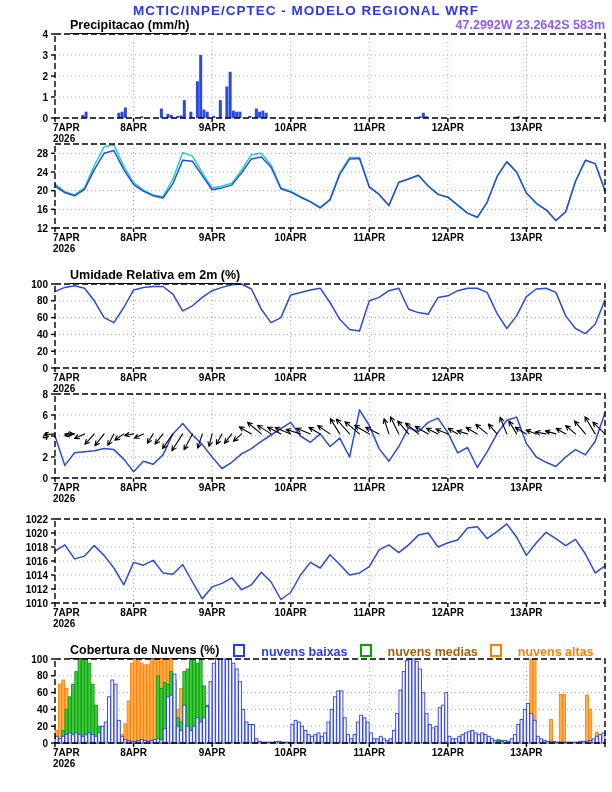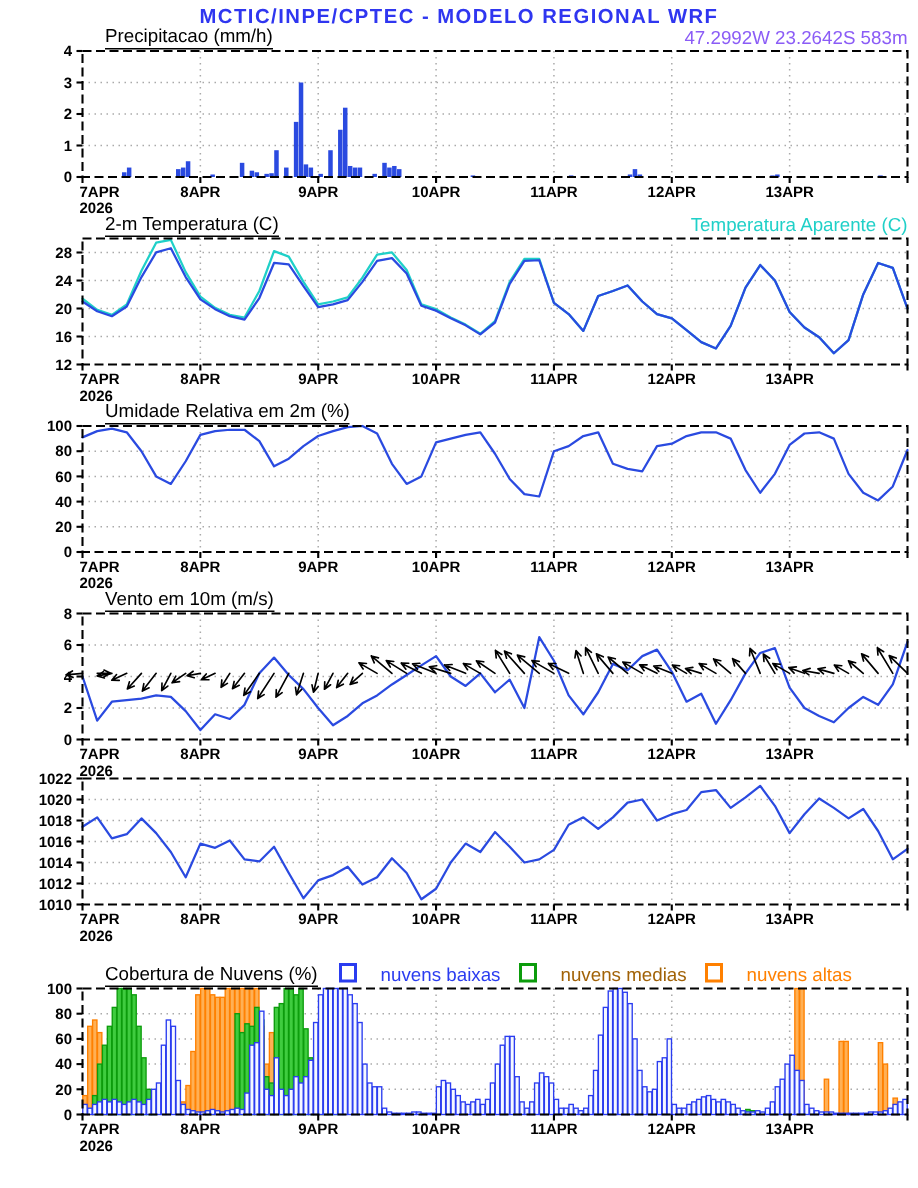--- a/index.html
+++ b/index.html
@@ -3,21 +3,21 @@
 <meta charset="utf-8">
 <style>
   html,body{margin:0;padding:0;background:#ffffff;}
   body{width:612px;height:792px;overflow:hidden;font-family:"Liberation Sans",sans-serif;}
   .page{width:612px;height:792px;padding-top:3px;box-sizing:border-box;}
   .hline1{text-align:center;font-weight:bold;font-size:13.5px;letter-spacing:1px;color:#2f36f0;line-height:15px;}
   .hline2{font-weight:bold;font-size:13px;color:#ff8c1a;line-height:15px;}
   .hline2 .station{margin-left:35px;}
   .hline2 .rundate{margin-left:100px;}
   .panel{height:125px;}
-  .trow{display:flex;align-items:flex-end;height:15px;line-height:15px;font-weight:normal;font-size:12.5px;}
+  .trow{display:flex;align-items:flex-start;height:15px;line-height:15px;font-weight:bold;font-size:12.5px;}
   .ptitle{margin-left:70px;color:#000;border-bottom:1.5px solid #000;white-space:nowrap;}
   .rightlab{margin-left:auto;margin-right:7px;white-space:nowrap;}
   .coords{color:#8b5cf6;}
   .applab{color:#1fd0c8;}
   .legend{margin-left:14px;display:flex;gap:12px;align-items:baseline;}
   .legend-item{display:flex;align-items:baseline;gap:16px;white-space:nowrap;font-size:12.5px;}
   .lbox{display:inline-block;width:8px;height:9px;border:2px solid #000;background:#fff;position:relative;top:1px;}
   svg{display:block;overflow:visible;}
 </style>
 </head>
@@ -105,24 +105,20 @@
         <text x="369.2857142857143" y="98" text-anchor="middle" font-family="&quot;Liberation Sans&quot;, sans-serif" font-size="10" font-weight="bold" fill="#000">11APR</text>
         <line x1="447.85714285714283" y1="85" x2="447.85714285714283" y2="89" stroke="#000" stroke-width="1.4"></line>
         <text x="447.85714285714283" y="98" text-anchor="middle" font-family="&quot;Liberation Sans&quot;, sans-serif" font-size="10" font-weight="bold" fill="#000">12APR</text>
         <line x1="526.4285714285714" y1="85" x2="526.4285714285714" y2="89" stroke="#000" stroke-width="1.4"></line>
         <text x="526.4285714285714" y="98" text-anchor="middle" font-family="&quot;Liberation Sans&quot;, sans-serif" font-size="10" font-weight="bold" fill="#000">13APR</text>
         <line x1="605" y1="85" x2="605" y2="89" stroke="#000" stroke-width="1.4"></line>
       </svg>
   </div>
 
   <div class="panel">
-    <div class="trow">
-      <span class="ptitle">2-m Temperatura (C)</span>
-      <span class="rightlab applab">Temperatura Aparente (C)</span>
-    </div>
     <svg width="612" height="110">
         <line x1="133.57142857142856" y1="1" x2="133.57142857142856" y2="85" stroke="#aaaaaa" stroke-width="1" stroke-dasharray="1 3"></line>
         <line x1="212.14285714285714" y1="1" x2="212.14285714285714" y2="85" stroke="#aaaaaa" stroke-width="1" stroke-dasharray="1 3"></line>
         <line x1="290.7142857142857" y1="1" x2="290.7142857142857" y2="85" stroke="#aaaaaa" stroke-width="1" stroke-dasharray="1 3"></line>
         <line x1="369.2857142857143" y1="1" x2="369.2857142857143" y2="85" stroke="#aaaaaa" stroke-width="1" stroke-dasharray="1 3"></line>
         <line x1="447.85714285714283" y1="1" x2="447.85714285714283" y2="85" stroke="#aaaaaa" stroke-width="1" stroke-dasharray="1 3"></line>
         <line x1="526.4285714285714" y1="1" x2="526.4285714285714" y2="85" stroke="#aaaaaa" stroke-width="1" stroke-dasharray="1 3"></line>
         <line x1="55" y1="66.33333333333334" x2="605" y2="66.33333333333334" stroke="#aaaaaa" stroke-width="1" stroke-dasharray="1 3"></line>
         <line x1="55" y1="47.66666666666667" x2="605" y2="47.66666666666667" stroke="#aaaaaa" stroke-width="1" stroke-dasharray="1 3"></line>
         <line x1="55" y1="29" x2="605" y2="29" stroke="#aaaaaa" stroke-width="1" stroke-dasharray="1 3"></line>
@@ -201,23 +197,20 @@
         <text x="369.2857142857143" y="98" text-anchor="middle" font-family="&quot;Liberation Sans&quot;, sans-serif" font-size="10" font-weight="bold" fill="#000">11APR</text>
         <line x1="447.85714285714283" y1="85" x2="447.85714285714283" y2="89" stroke="#000" stroke-width="1.4"></line>
         <text x="447.85714285714283" y="98" text-anchor="middle" font-family="&quot;Liberation Sans&quot;, sans-serif" font-size="10" font-weight="bold" fill="#000">12APR</text>
         <line x1="526.4285714285714" y1="85" x2="526.4285714285714" y2="89" stroke="#000" stroke-width="1.4"></line>
         <text x="526.4285714285714" y="98" text-anchor="middle" font-family="&quot;Liberation Sans&quot;, sans-serif" font-size="10" font-weight="bold" fill="#000">13APR</text>
         <line x1="605" y1="85" x2="605" y2="89" stroke="#000" stroke-width="1.4"></line>
       </svg>
   </div>
 
   <div class="panel">
-    <div class="trow">
-      <span class="ptitle">Vento em 10m (m/s)</span>
-    </div>
     <svg width="612" height="110">
         <line x1="133.57142857142856" y1="1" x2="133.57142857142856" y2="85" stroke="#aaaaaa" stroke-width="1" stroke-dasharray="1 3"></line>
         <line x1="212.14285714285714" y1="1" x2="212.14285714285714" y2="85" stroke="#aaaaaa" stroke-width="1" stroke-dasharray="1 3"></line>
         <line x1="290.7142857142857" y1="1" x2="290.7142857142857" y2="85" stroke="#aaaaaa" stroke-width="1" stroke-dasharray="1 3"></line>
         <line x1="369.2857142857143" y1="1" x2="369.2857142857143" y2="85" stroke="#aaaaaa" stroke-width="1" stroke-dasharray="1 3"></line>
         <line x1="447.85714285714283" y1="1" x2="447.85714285714283" y2="85" stroke="#aaaaaa" stroke-width="1" stroke-dasharray="1 3"></line>
         <line x1="526.4285714285714" y1="1" x2="526.4285714285714" y2="85" stroke="#aaaaaa" stroke-width="1" stroke-dasharray="1 3"></line>
         <line x1="55" y1="64" x2="605" y2="64" stroke="#aaaaaa" stroke-width="1" stroke-dasharray="1 3"></line>
         <line x1="55" y1="43" x2="605" y2="43" stroke="#aaaaaa" stroke-width="1" stroke-dasharray="1 3"></line>
         <line x1="55" y1="22" x2="605" y2="22" stroke="#aaaaaa" stroke-width="1" stroke-dasharray="1 3"></line>

